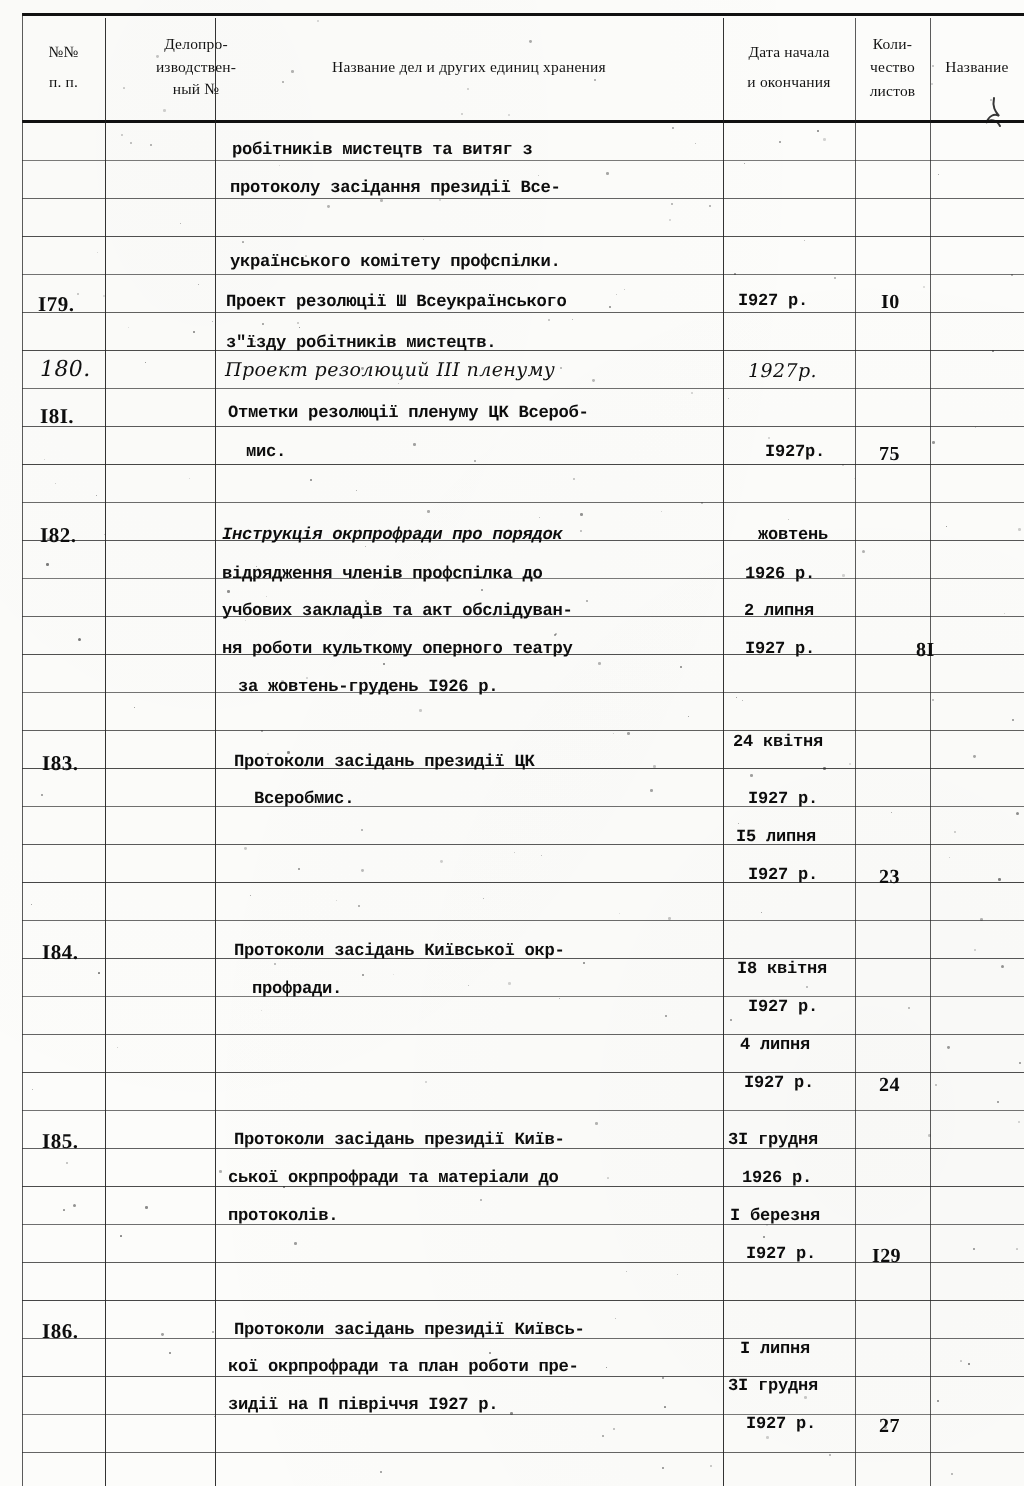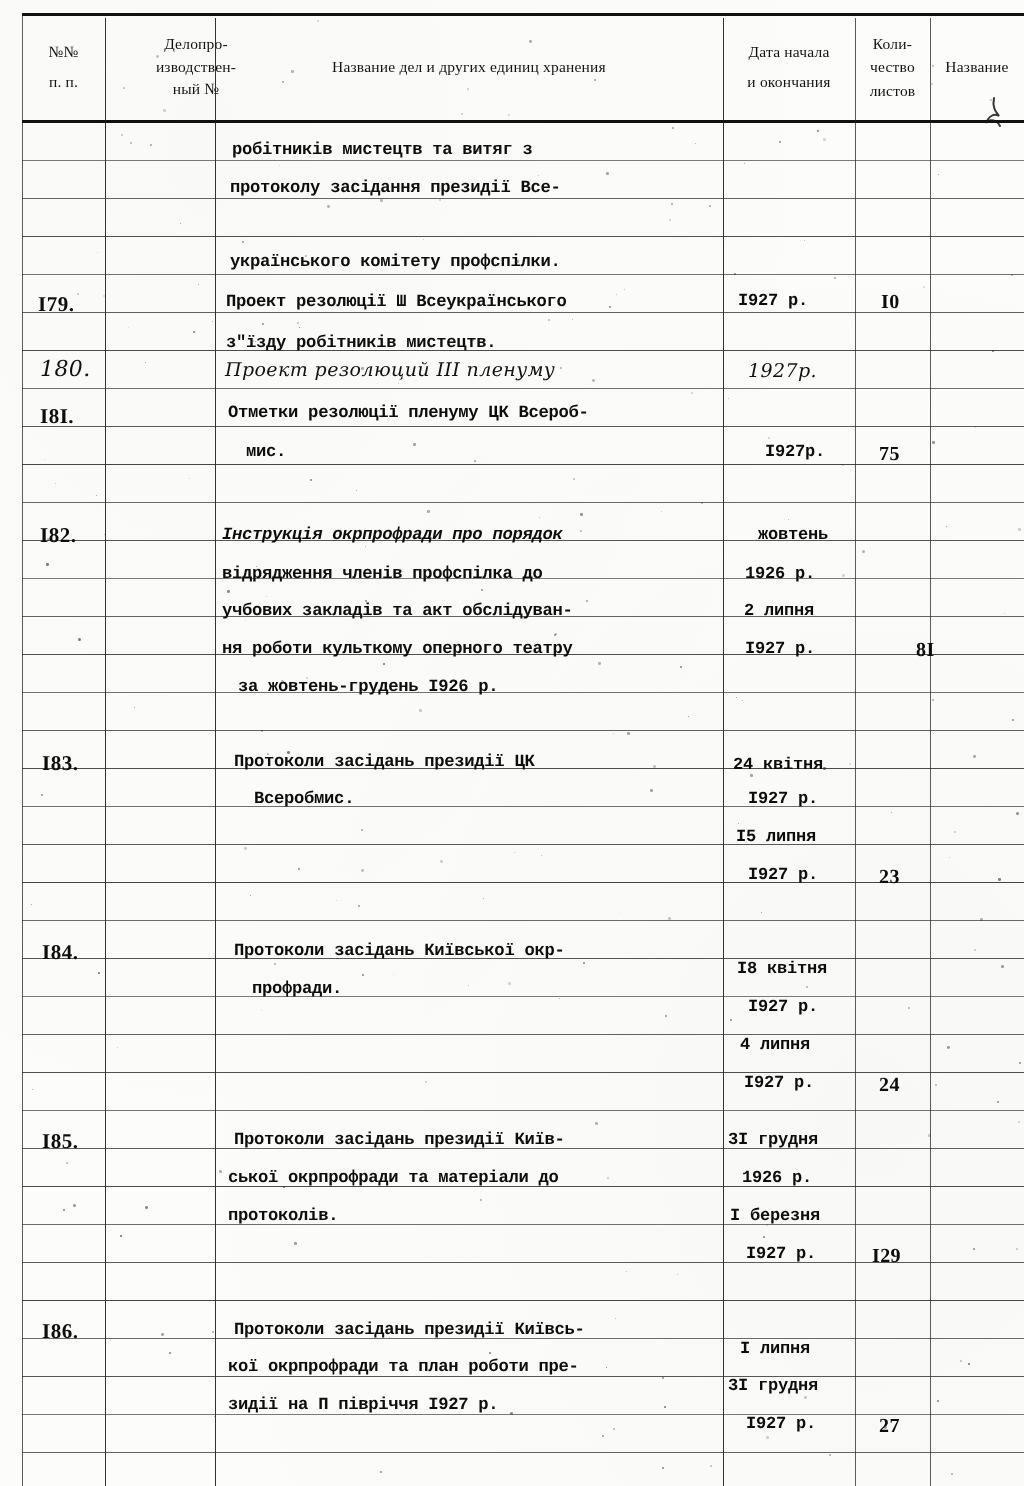--- a/index.html
+++ b/index.html
@@ -236,21 +236,21 @@
       <div class="tx" style="left: 228px; top: 1396px;">зидії на П півріччя I927 р.</div>
     </div>
   <div id="cells-date">
       <div class="tx date" style="left: 738px; top: 292px;">I927 р.</div>
       <div class="tx date hand" style="left: 748px; top: 360px;">1927р.</div>
       <div class="tx date" style="left: 765px; top: 443px;">I927р.</div>
       <div class="tx date" style="left: 758px; top: 526px;">жовтень</div>
       <div class="tx date" style="left: 745px; top: 565px;">1926 р.</div>
       <div class="tx date" style="left: 744px; top: 602px;">2 липня</div>
       <div class="tx date" style="left: 745px; top: 640px;">I927 р.</div>
-      <div class="tx date" style="left: 733px; top: 756px;">24 квітня</div>
+      <div class="tx date" style="left: 733px; top: 733px;">24 квітня</div>
       <div class="tx date" style="left: 748px; top: 790px;">I927 р.</div>
       <div class="tx date" style="left: 736px; top: 828px;">I5 липня</div>
       <div class="tx date" style="left: 748px; top: 866px;">I927 р.</div>
       <div class="tx date" style="left: 737px; top: 960px;">I8 квітня</div>
       <div class="tx date" style="left: 748px; top: 998px;">I927 р.</div>
       <div class="tx date" style="left: 740px; top: 1036px;">4 липня</div>
       <div class="tx date" style="left: 744px; top: 1074px;">I927 р.</div>
       <div class="tx date" style="left: 728px; top: 1131px;">3I грудня</div>
       <div class="tx date" style="left: 742px; top: 1169px;">1926 р.</div>
       <div class="tx date" style="left: 730px; top: 1207px;">I березня</div>

